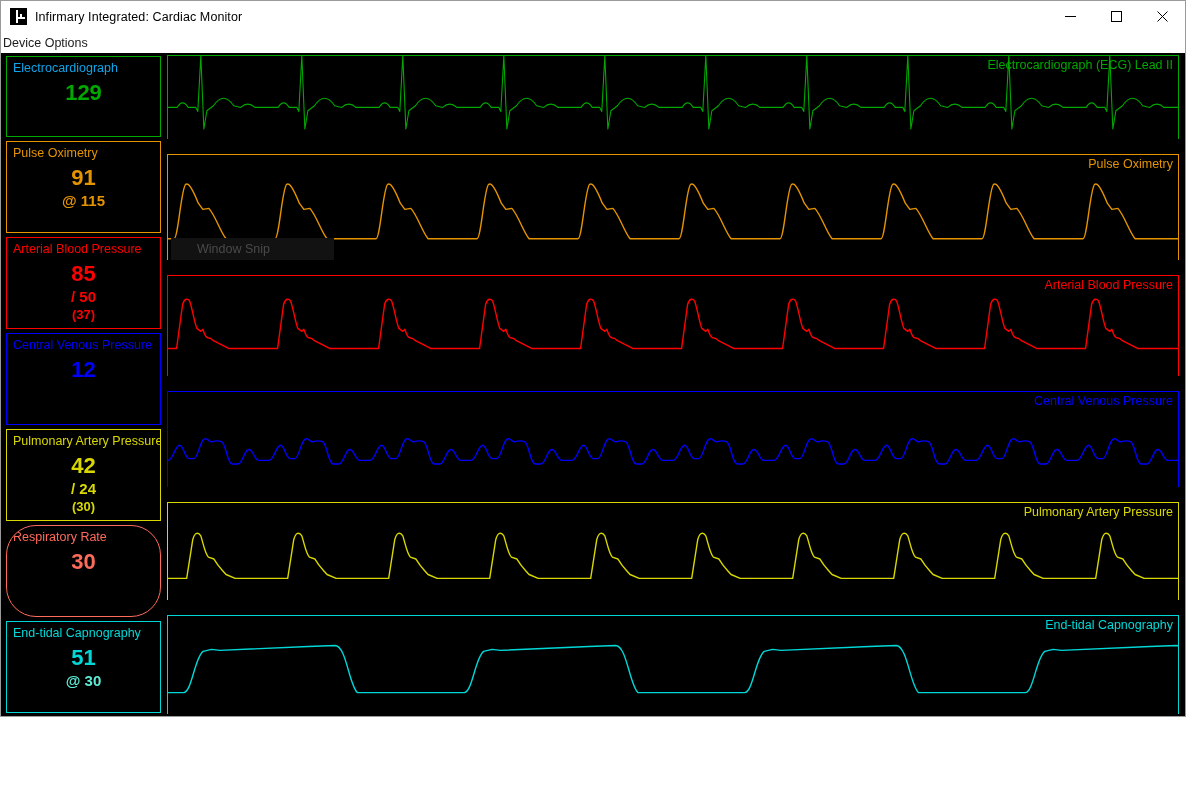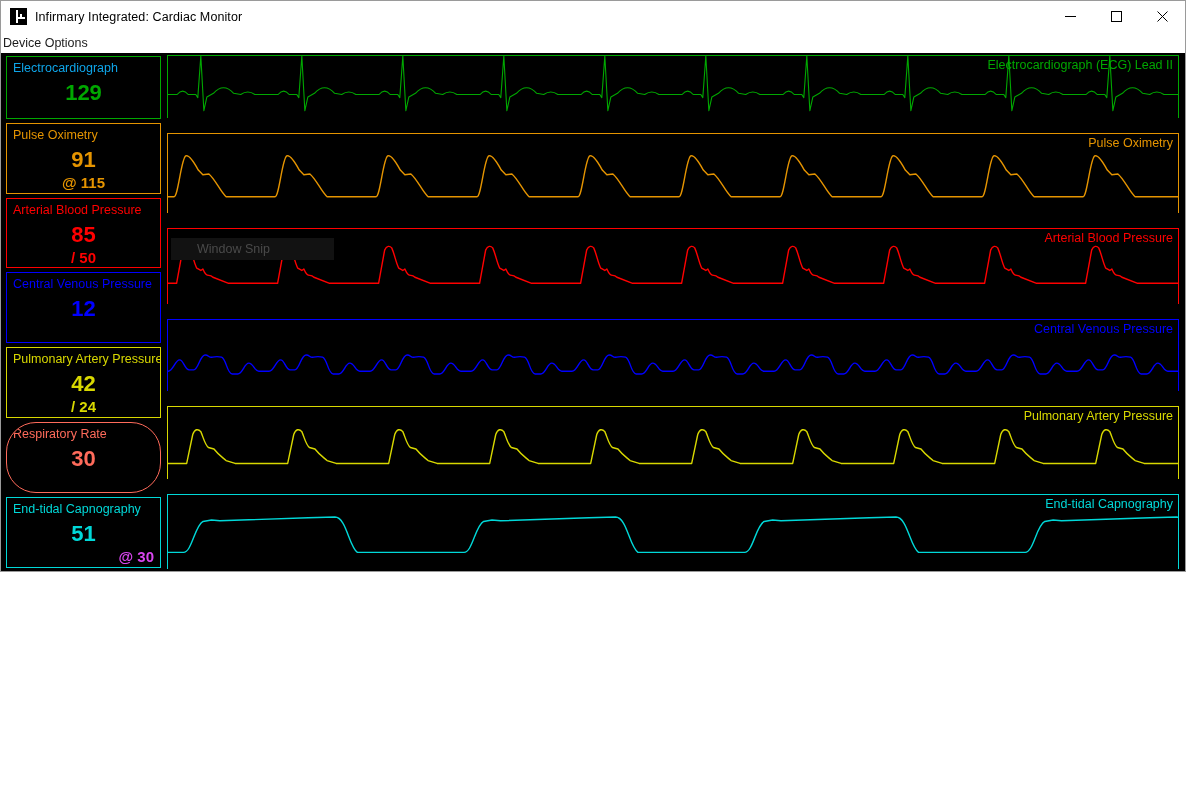--- a/index.html
+++ b/index.html
@@ -9,21 +9,21 @@
   }
   body {
     width: 1186px;
     height: 793px;
     font-family: "Liberation Sans", sans-serif;
     overflow: hidden;
   }
   #app {
     position: relative;
     width: 1186px;
-    height: 572px;
+    height: 717px;
     background: #ffffff;
     border: 1px solid #9a9a9a;
     box-sizing: border-box;
     display: flex;
     flex-direction: column;
   }
 
   
   .titlebar {
     height: 31px;
@@ -290,21 +290,21 @@
           <div class="vital-sub" style="color: rgb(216, 216, 0);">/ 24</div>
           <div class="vital-sub2" style="color: rgb(216, 216, 0);">(30)</div>
         </div>
         <div class="vital v-rr" style="border-color: rgb(255, 107, 91); border-radius: 30px;">
           <div class="vital-label" style="color: rgb(255, 107, 91);">Respiratory Rate</div>
           <div class="vital-main" style="color: rgb(255, 107, 91);">30</div>
         </div>
         <div class="vital v-etco2" style="border-color: rgb(0, 216, 216);">
           <div class="vital-label" style="color: rgb(0, 216, 216);">End-tidal Capnography</div>
           <div class="vital-main" style="color: rgb(0, 216, 216);">51</div>
-          <div class="vital-sub" style="color: #d946ef; text-align: right;">@ 30</div>
+          <div class="vital-sub" style="color: #5eead4;">@ 30</div>
         </div>
       </div>
 
     <div class="waves">
         <div class="wave-panel p-ecg" style="border-color: rgb(0, 168, 0);">
           <svg viewBox="0 0 1000 100" preserveAspectRatio="none">
             <path d="M0.0 62 L 9.0 62 Q 14.5 51 20.0 62 L 27.5 62 L 29.5 67 L 32.5 0 L 35.5 88 L 38.5 66 L 45.0 60 Q 55.0 42 65.0 60 L 72.0 62 Q 79.0 54 86.0 62 L 100.0 62 L 100.0 62 L 109.0 62 Q 114.5 51 120.0 62 L 127.5 62 L 129.5 67 L 132.5 0 L 135.5 88 L 138.5 66 L 145.0 60 Q 155.0 42 165.0 60 L 172.0 62 Q 179.0 54 186.0 62 L 200.0 62 L 200.0 62 L 209.0 62 Q 214.5 51 220.0 62 L 227.5 62 L 229.5 67 L 232.5 0 L 235.5 88 L 238.5 66 L 245.0 60 Q 255.0 42 265.0 60 L 272.0 62 Q 279.0 54 286.0 62 L 300.0 62 L 300.0 62 L 309.0 62 Q 314.5 51 320.0 62 L 327.5 62 L 329.5 67 L 332.5 0 L 335.5 88 L 338.5 66 L 345.0 60 Q 355.0 42 365.0 60 L 372.0 62 Q 379.0 54 386.0 62 L 400.0 62 L 400.0 62 L 409.0 62 Q 414.5 51 420.0 62 L 427.5 62 L 429.5 67 L 432.5 0 L 435.5 88 L 438.5 66 L 445.0 60 Q 455.0 42 465.0 60 L 472.0 62 Q 479.0 54 486.0 62 L 500.0 62 L 500.0 62 L 509.0 62 Q 514.5 51 520.0 62 L 527.5 62 L 529.5 67 L 532.5 0 L 535.5 88 L 538.5 66 L 545.0 60 Q 555.0 42 565.0 60 L 572.0 62 Q 579.0 54 586.0 62 L 600.0 62 L 600.0 62 L 609.0 62 Q 614.5 51 620.0 62 L 627.5 62 L 629.5 67 L 632.5 0 L 635.5 88 L 638.5 66 L 645.0 60 Q 655.0 42 665.0 60 L 672.0 62 Q 679.0 54 686.0 62 L 700.0 62 L 700.0 62 L 709.0 62 Q 714.5 51 720.0 62 L 727.5 62 L 729.5 67 L 732.5 0 L 735.5 88 L 738.5 66 L 745.0 60 Q 755.0 42 765.0 60 L 772.0 62 Q 779.0 54 786.0 62 L 800.0 62 L 800.0 62 L 809.0 62 Q 814.5 51 820.0 62 L 827.5 62 L 829.5 67 L 832.5 0 L 835.5 88 L 838.5 66 L 845.0 60 Q 855.0 42 865.0 60 L 872.0 62 Q 879.0 54 886.0 62 L 900.0 62 L 900.0 62 L 909.0 62 Q 914.5 51 920.0 62 L 927.5 62 L 929.5 67 L 932.5 0 L 935.5 88 L 938.5 66 L 945.0 60 Q 955.0 42 965.0 60 L 972.0 62 Q 979.0 54 986.0 62 L 1000.0 62" fill="none" stroke="#00a800" stroke-width="1.1" vector-effect="non-scaling-stroke" stroke-linejoin="round" stroke-linecap="round"></path>
           </svg>
           <div class="wave-label" style="color: rgb(0, 168, 0);">Electrocardiograph (ECG) Lead II</div>
         </div>

